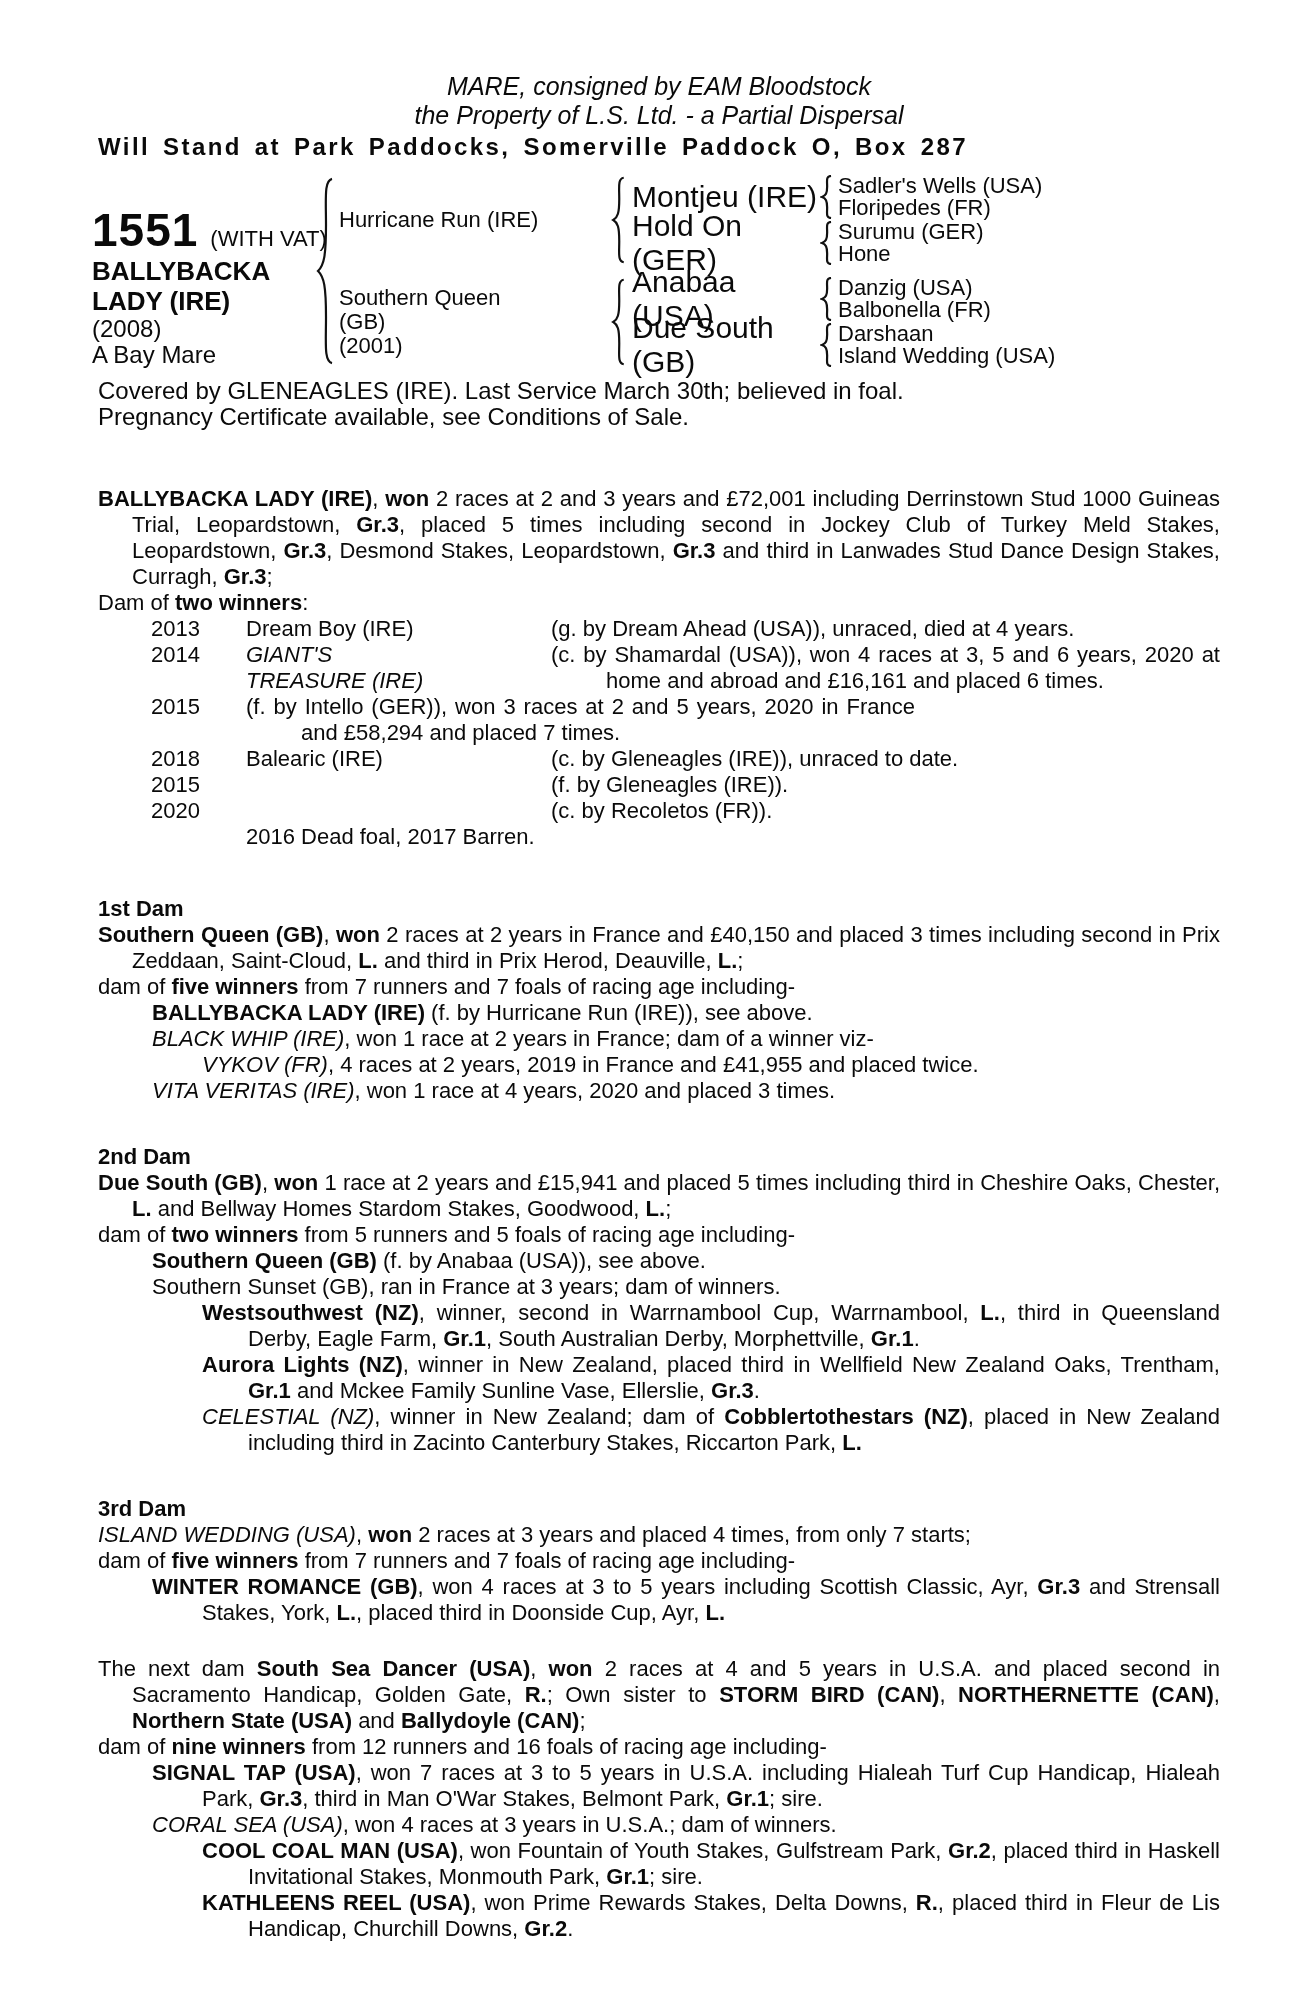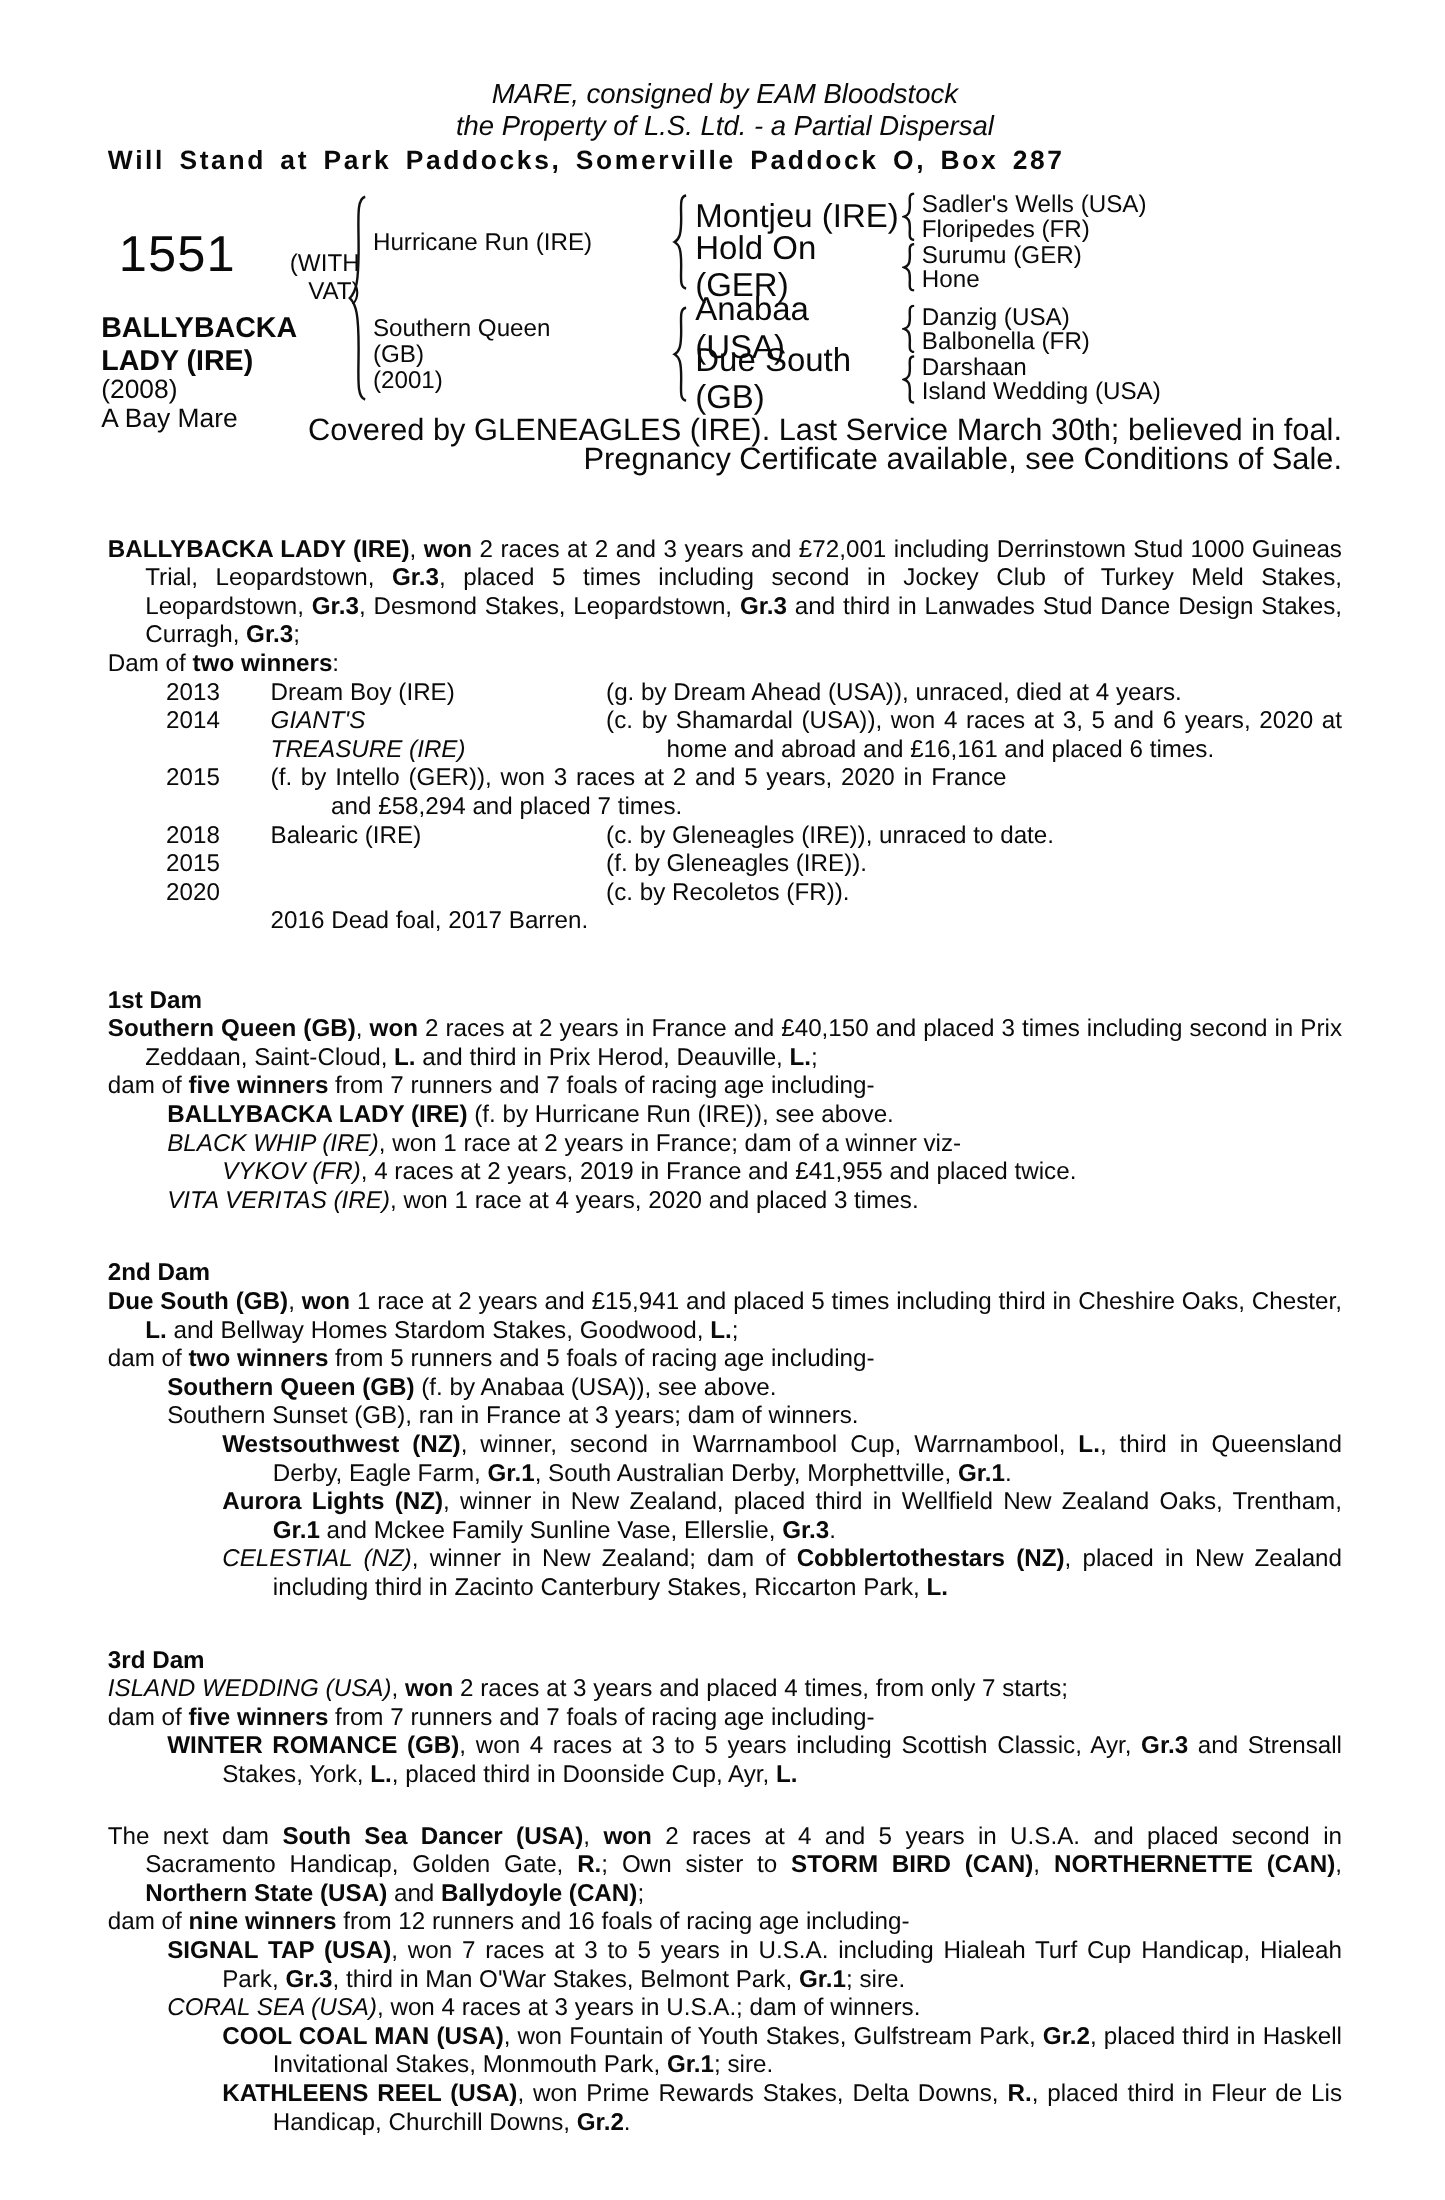--- a/index.html
+++ b/index.html
@@ -9,38 +9,38 @@
     box-sizing:border-box; padding:72px 94px 0 98px;
     overflow:hidden; position:relative; margin:0 auto;
   }
   
   .hdr-l1,.hdr-l2 { text-align:center; font-style:italic; font-size:25px; line-height:29px; }
   .hdr-l3 { font-weight:bold; font-size:24px; line-height:30px; letter-spacing:2.4px; word-spacing:4px; margin-top:2px; white-space:nowrap; }
   
   .pedigree { position:relative; margin-top:12px; height:200px; }
   .lot { position:absolute; left:-6px; top:34px; width:235px; }
   .lot-no-row { display:flex; align-items:baseline; gap:12px; }
-  .lot-no { font-size:46px; font-weight:normal; letter-spacing:1px; line-height:44px;margin-left:16px; }
+  .lot-no { font-size:46px; font-weight:bold; letter-spacing:1px; line-height:44px; }
   .vat { font-size:22px;text-align:right; }
   .lot-name { font-weight:bold; font-size:26px; line-height:30px; margin-top:4px; }
   .lot-sub { font-size:24px; line-height:26px; }
   .tree { position:absolute; left:217px; top:0; display:flex; align-items:center; }
   .brace svg { display:block; width:100%; height:100%; }
   .br-lg { width:20px; height:192px; }
   .br-md { width:15px; height:88px; }
   .br-sm { width:13px; height:44px; }
   .halves { display:flex; flex-direction:column; gap:10px; margin-left:4px; }
   .half { display:flex; align-items:center; }
   .pname { width:272px; font-size:22px; line-height:24px; }
   .gpcol { margin-left:6px; }
   .gpunit { display:flex; align-items:center; height:46px; }
   .gpname { width:188px; font-size:30px; }
   .ggp { margin-left:5px; font-size:22px; line-height:22px; }
   
-  .covered { margin-top:4px; text-align:right; font-size:28px; line-height:26px; }
+  .covered { margin-top:4px; text-align:left; font-size:24px; line-height:26px; }
   
   .race { margin-top:56px; }
   .p { font-size:22px; line-height:26px; text-align:justify; }
   .p0  { }
   .p0h { padding-left:34px; text-indent:-34px; }
   .p1h { margin-left:54px; padding-left:50px; text-indent:-50px; }
   .p2  { margin-left:104px; }
   .p2h { margin-left:104px; padding-left:46px; text-indent:-46px; }
   .b { font-weight:bold; }
   .i { font-style:italic; }

